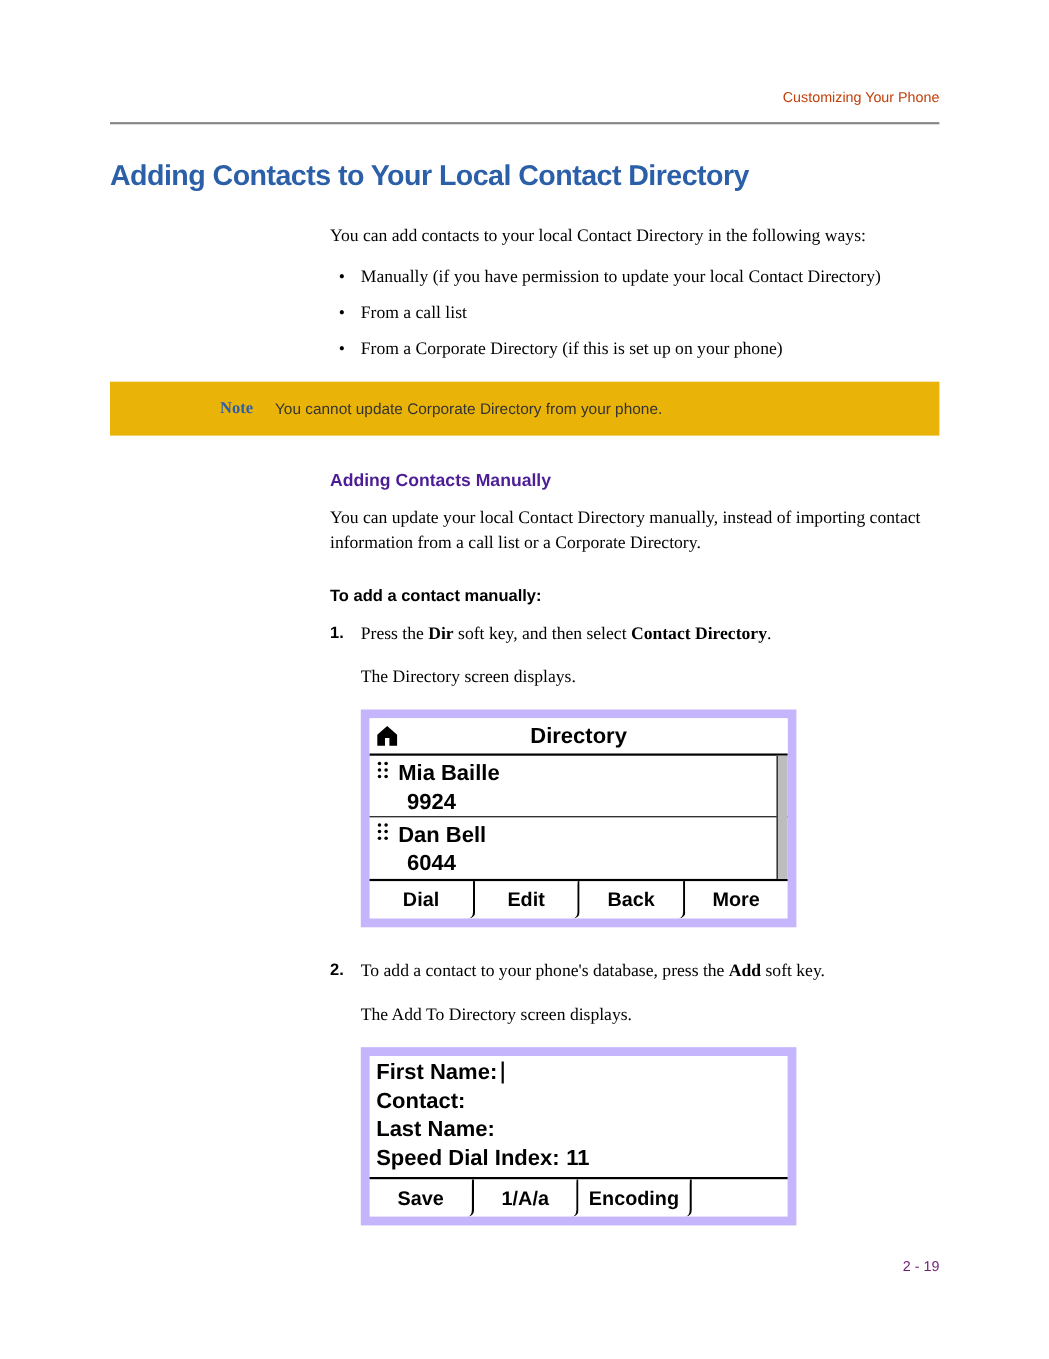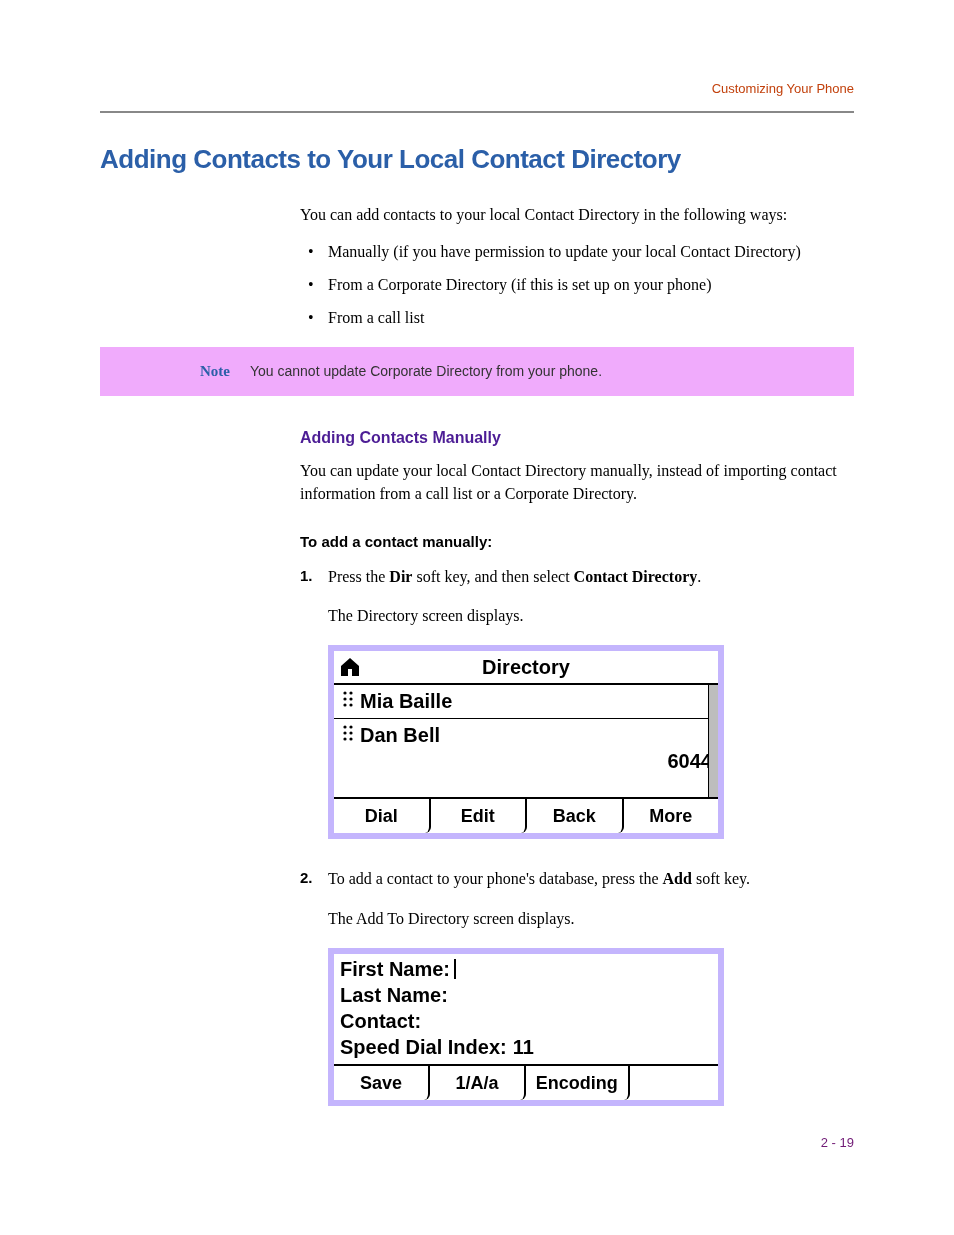--- a/index.html
+++ b/index.html
@@ -33,21 +33,21 @@
     letter-spacing: -0.5px;
     margin-bottom: 24px;
   }
   .body-block { margin-left: 200px; }
   p.intro { margin-bottom: 14px; }
   ul.bullets { list-style: none; margin-bottom: 18px; }
   ul.bullets li { position: relative; padding-left: 28px; margin-bottom: 10px; }
   ul.bullets li::before {
     content: "•"; position: absolute; left: 8px; top: 0; font-size: 16px;
   }
-  .note-wrap { display:flex; align-items:stretch; background:#f0abfc; margin-bottom:30px; margin-left:0; }
+  .note-wrap { display:flex; align-items:stretch; background:#eab308; margin-bottom:30px; margin-left:0; }
   .note-wrap .note-side {
     width:150px; flex:0 0 150px; display:flex; align-items:center; justify-content:flex-end;
     padding-right:20px; color:#2b5fa8; font-weight:bold; font-family:Georgia,serif; font-size:15px;
   }
   .note-wrap .note-body {
     flex:1; font-family: Arial, Helvetica, sans-serif; font-size:14px; color:#333;
     padding:14px 10px 14px 0;
   }
   h3.sub-blue {
     color:#4c1d95; font-family:Arial,Helvetica,sans-serif; font-weight:bold;
@@ -58,21 +58,21 @@
   .step-row { display:flex; margin-bottom:6px; }
   .step-num { width:28px; font-family:Arial,Helvetica,sans-serif; font-weight:bold; font-size:15px; }
   .step-text { flex:1; }
   .step-text p { margin-bottom:10px; }
   .step-sub { margin-left:28px; margin-bottom:18px; }
   b { font-weight:bold; }
 
   
   .phone-screen {
     width: 396px;
-    border: 6px solid #c4b5fd;
+    border: 8px solid #c4b5fd;
     margin-left: 28px;
     margin-bottom: 28px;
     font-family: Arial, Helvetica, sans-serif;
     background: #fff;
   }
   .ps-title {
     display:flex; align-items:center; justify-content:center; position:relative;
     background:#fff; border-bottom:2px solid #000;
     height:34px; font-weight:900; font-size:20px;
   }
@@ -112,22 +112,22 @@
 
 <div class="header-right">Customizing Your Phone</div>
 <hr class="top-rule">
 
 <h1 class="section-title">Adding Contacts to Your Local Contact Directory</h1>
 
 <div class="body-block">
   <p class="intro">You can add contacts to your local Contact Directory in the following ways:</p>
   <ul class="bullets">
     <li>Manually (if you have permission to update your local Contact Directory)</li>
+    <li>From a call list</li>
     <li>From a Corporate Directory (if this is set up on your phone)</li>
-    <li>From a call list</li>
   </ul>
 </div>
 
 <div class="note-wrap">
   <div class="note-side">Note</div>
   <div class="note-body">You cannot update Corporate Directory from your phone.</div>
 </div>
 
 <div class="body-block">
   <h3 class="sub-blue">Adding Contacts Manually</h3>
@@ -147,36 +147,37 @@
 
   <div class="phone-screen">
     <div class="ps-title">
       <span class="ps-home">
         <svg class="home-svg" viewBox="0 0 24 24">
             <path d="M3 11 L12 3 L21 11 L21 21 L14 21 L14 14 L10 14 L10 21 L3 21 Z" fill="#000"></path>
           </svg>
       </span>
       <span>Directory</span>
     </div>
-    <div class="ps-body" style="height:112px;text-align:right;">
+    <div class="ps-body" style="height:112px;">
       <div class="ps-scroll"></div>
       <div class="ps-entry">
         <div class="ps-line1">
           <span class="dots-icon">
             <svg width="12" height="18" viewBox="0 0 12 18">
                 <circle cx="3" cy="3" r="1.6"></circle>
                 <circle cx="9" cy="3" r="1.6"></circle>
                 <circle cx="3" cy="9" r="1.6"></circle>
                 <circle cx="9" cy="9" r="1.6"></circle>
                 <circle cx="3" cy="15" r="1.6"></circle>
                 <circle cx="9" cy="15" r="1.6"></circle>
               </svg>
           </span>
           <span>Mia Baille</span>
         </div>
+        <div class="ps-line2">9924</div>
       </div>
       <div class="ps-entry ps-sep">
         <div class="ps-line1">
           <span class="dots-icon">
             <svg width="12" height="18" viewBox="0 0 12 18">
                 <circle cx="3" cy="3" r="1.6"></circle>
                 <circle cx="9" cy="3" r="1.6"></circle>
                 <circle cx="3" cy="9" r="1.6"></circle>
                 <circle cx="9" cy="9" r="1.6"></circle>
                 <circle cx="3" cy="15" r="1.6"></circle>
@@ -205,22 +206,22 @@
     </div>
   </div>
   <p class="step-sub">The Add To Directory screen displays.</p>
 
   <div class="phone-screen">
     <div class="ps-body" style="padding:2px 0 4px 0;">
       <div class="ps-form-row">
         <span class="ps-form-label" style="padding:0;">First Name:</span>
           <span class="ps-cursor"></span>
       </div>
+      <div class="ps-form-label">Contact:</div>
       <div class="ps-form-label">Last Name:</div>
-      <div class="ps-form-label">Contact:</div>
       <div class="ps-form-row">
         <span class="ps-form-label" style="padding:0;">Speed Dial Index:</span>
         <span class="ps-form-label" style="padding:0 0 0 4px;">11</span>
       </div>
     </div>
     <div class="ps-softkeys">
       <div class="ps-key" style="flex:0 0 25%;">Save</div>
       <div class="ps-key" style="flex:0 0 25%;">1/A/a</div>
       <div class="ps-key" style="flex:0 0 27%;">Encoding</div>
       <div class="ps-key" style="flex:1; border-right:none;"></div>

